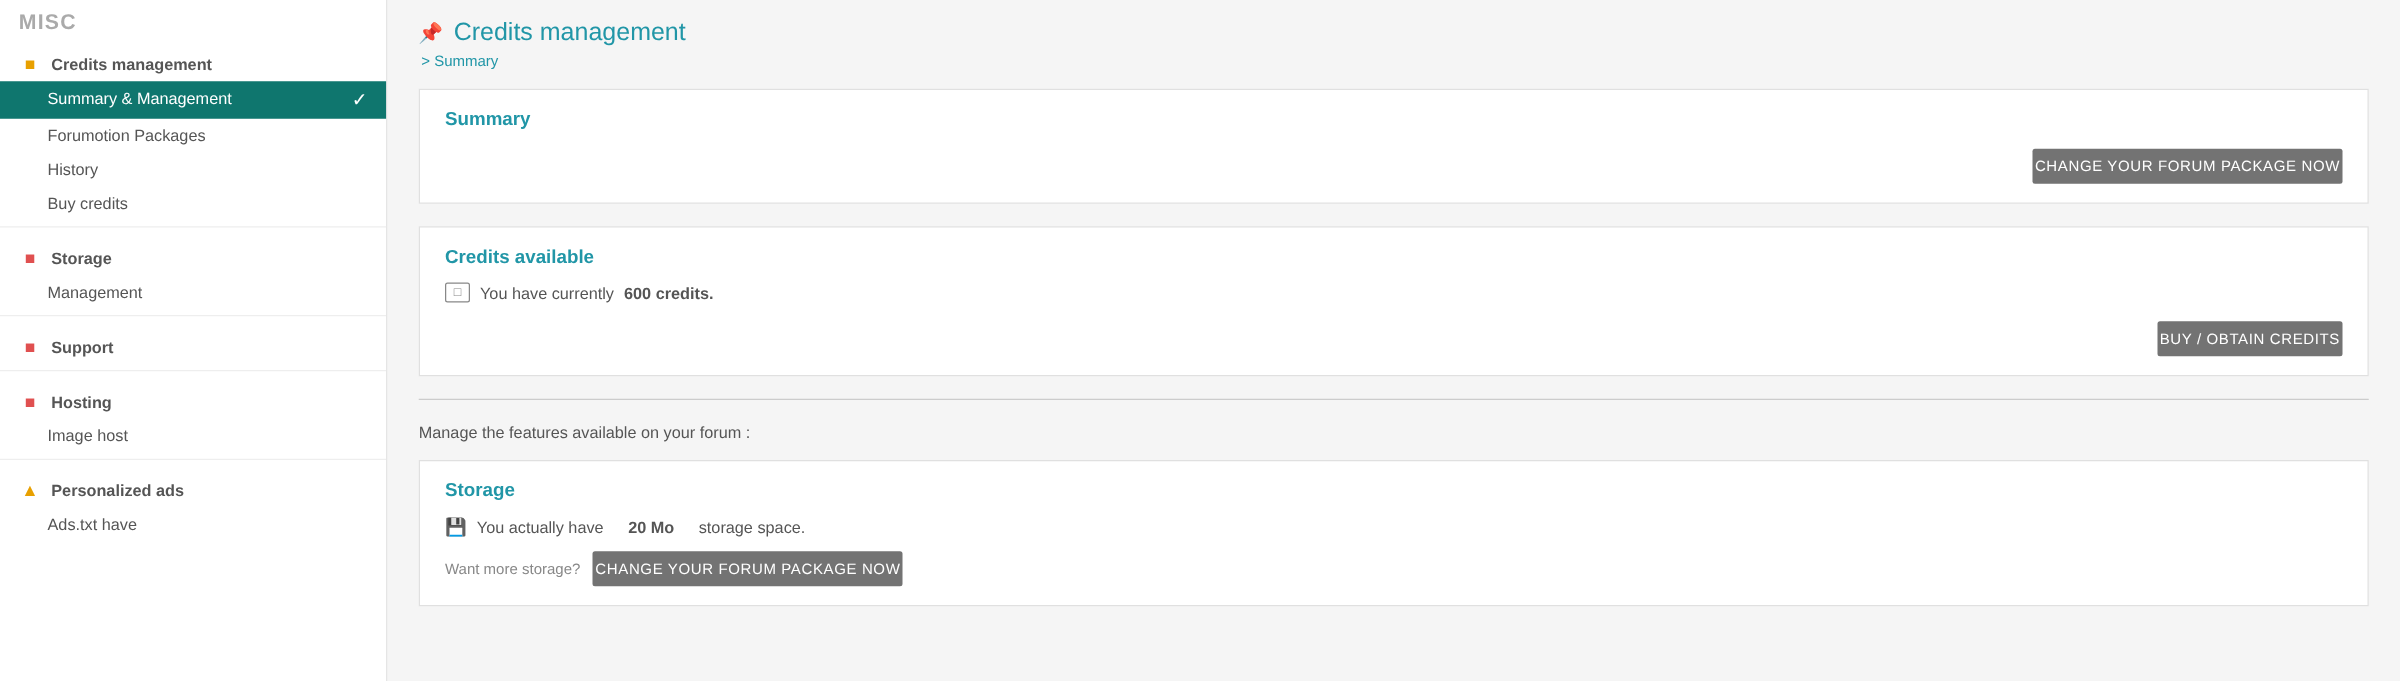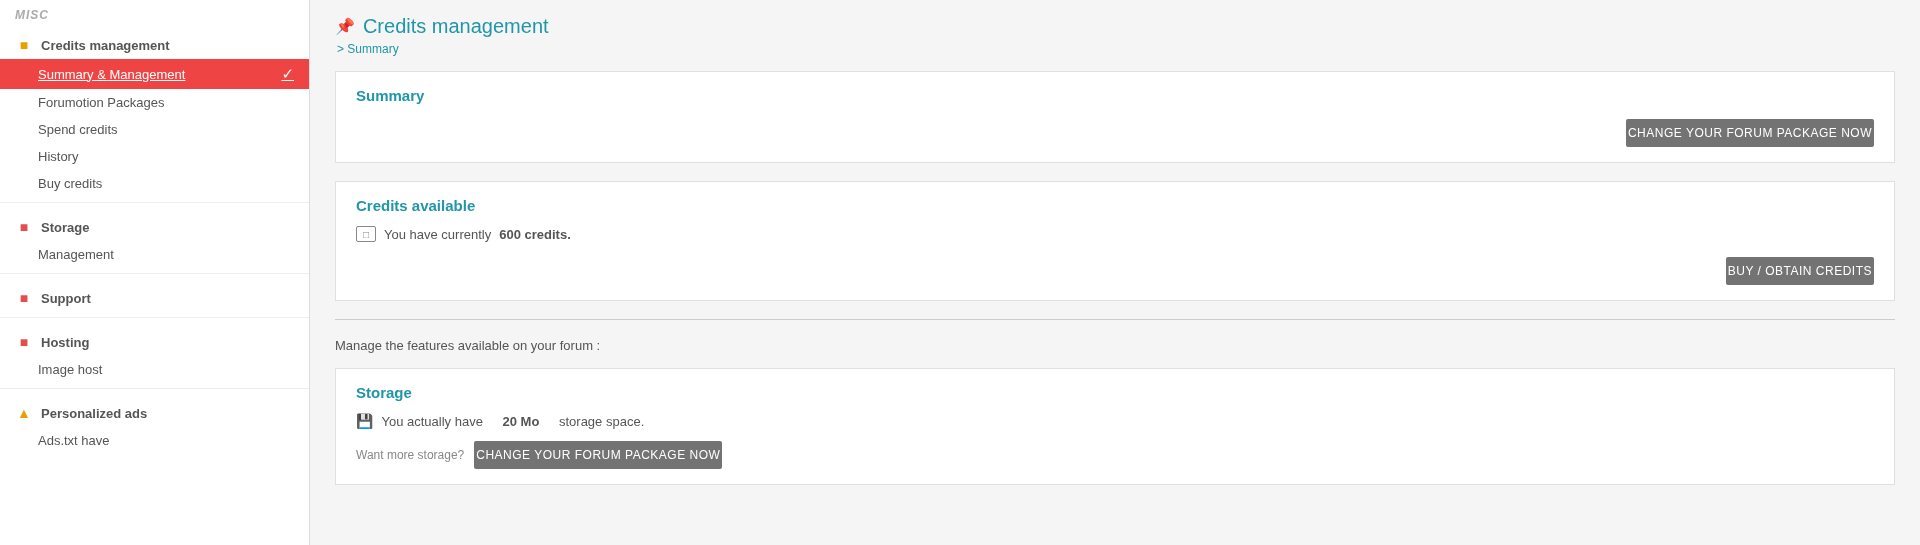--- a/index.html
+++ b/index.html
@@ -9,26 +9,25 @@
     #sidebar {
       width: 310px;
       min-width: 310px;
       background: #fff;
       border-right: 1px solid #ddd;
       overflow-y: auto;
       height: 100%;
     }
     .sidebar-section-header {
       padding: 8px 15px 4px 15px;
-      font-size: 12px;
+      font-size: 17px;
       font-weight: bold;
       color: #aaa;
       letter-spacing: 1px;
       text-transform: uppercase;
-      font-style: italic;
     }
     .sidebar-category {
       display: flex;
       align-items: center;
       gap: 8px;
       padding: 10px 15px 5px 15px;
       font-size: 13px;
       font-weight: bold;
       color: #555;
     }
@@ -39,26 +38,25 @@
       align-items: center;
       justify-content: center;
     }
     .sidebar-item {
       padding: 6px 15px 6px 38px;
       cursor: pointer;
       color: #555;
       font-size: 13px;
     }
     .sidebar-item.active {
-      background: #ef4444;
+      background: #0f766e;
       color: #fff;
       display: flex;
-      align-items: center;
+      align-items: flex-start;
       justify-content: space-between;
-      text-decoration: underline;
     }
     .sidebar-item.active .check-icon {
       color: #fff;
       font-size: 15px;
     }
     .sidebar-divider {
       height: 1px;
       background: #eee;
       margin: 5px 0;
     }
@@ -224,23 +222,20 @@
   </div>
 
   <div class="sidebar-item active">
     <span>Summary &amp; Management</span>
     <span class="check-icon">✓</span>
   </div>
   <div class="sidebar-item">
     <span>Forumotion Packages</span>
   </div>
   <div class="sidebar-item">
-    <span>Spend credits</span>
-  </div>
-  <div class="sidebar-item">
     <span>History</span>
   </div>
   <div class="sidebar-item">
     <span>Buy credits</span>
   </div>
 
   <div class="sidebar-divider"></div>
 
   <div class="sidebar-category">
     <span class="cat-icon icon-storage">■</span>

